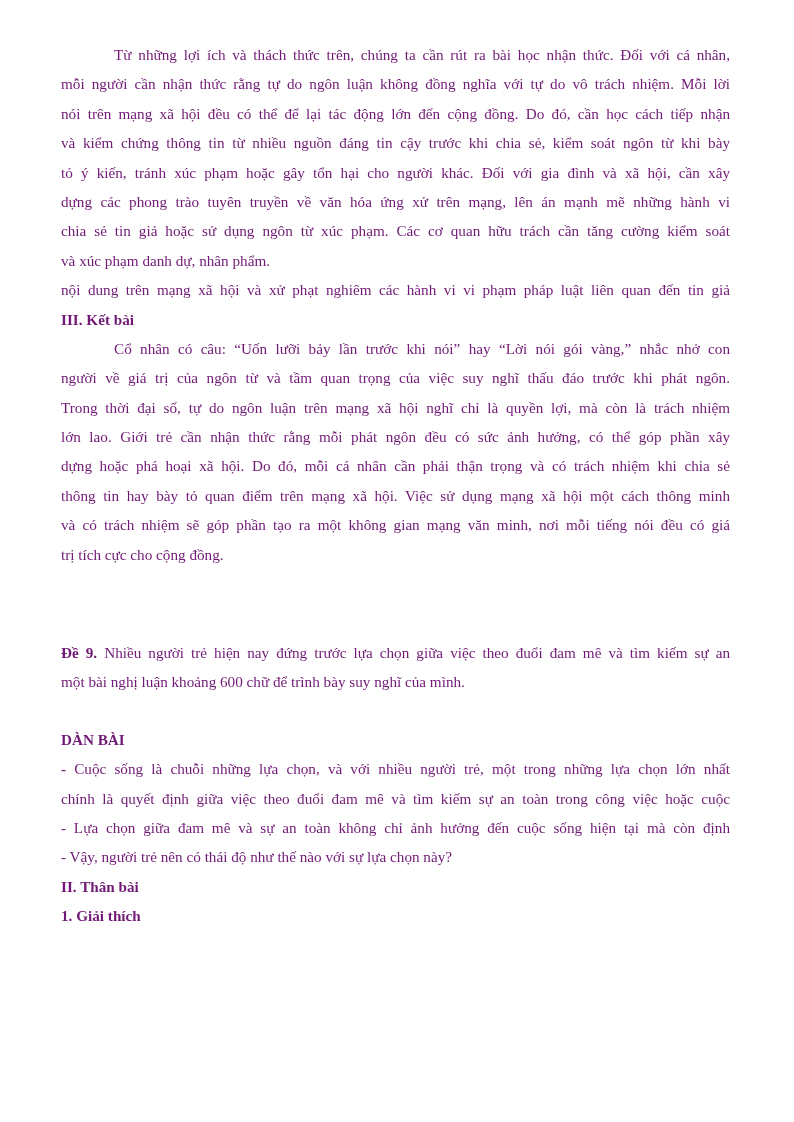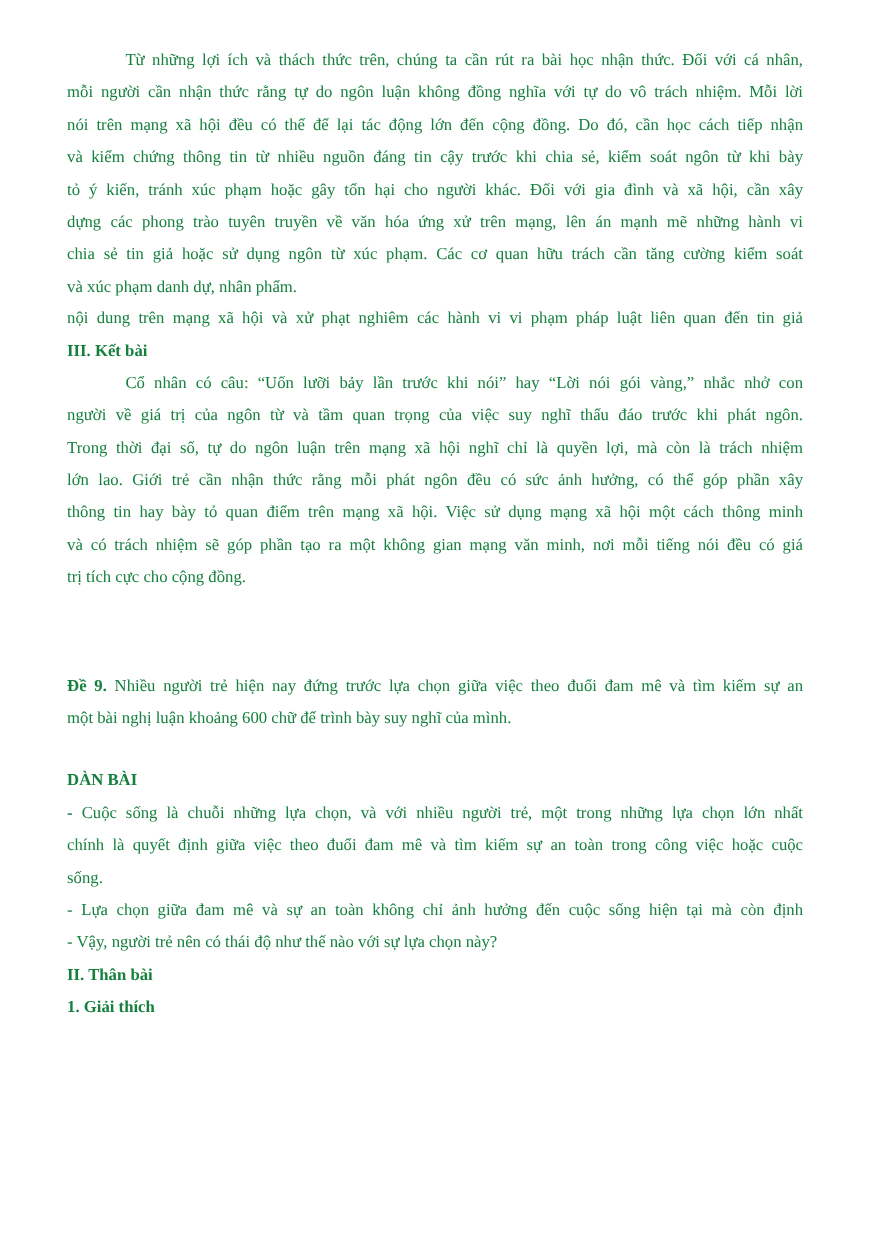--- a/index.html
+++ b/index.html
@@ -11,21 +11,21 @@
     width: 794px;
     height: 1122px;
     overflow: hidden;
   }
   .page {
     box-sizing: border-box;
     width: 794px;
     height: 1122px;
     padding: 40px 64px 0 61px;
     background: #ffffff;
-    color: #15803d;
+    color: #701a75;
     font-family: "Liberation Serif", "DejaVu Serif", serif;
     font-size: 15.2px;
   }
   .paragraph { margin: 0; }
   .line {
     height: 29.4px;
     line-height: 29.4px;
     text-align: justify;
     white-space: normal;
     overflow: hidden;
@@ -55,35 +55,35 @@
       <div class="line fill"><span>chia sẻ tin giả hoặc sử dụng ngôn từ xúc phạm. Các cơ quan hữu trách cần tăng cường kiểm soát</span></div>
       <div class="line last"><span>và xúc phạm danh dự, nhân phẩm.</span></div>
       <div class="line fill"><span>nội dung trên mạng xã hội và xử phạt nghiêm các hành vi vi phạm pháp luật liên quan đến tin giả</span></div>
     </div>
     <div class="line heading">III. Kết bài</div>
     <div class="paragraph">
       <div class="line fill indent"><span>Cổ nhân có câu: “Uốn lưỡi bảy lần trước khi nói” hay “Lời nói gói vàng,” nhắc nhở con</span></div>
       <div class="line fill"><span>người về giá trị của ngôn từ và tầm quan trọng của việc suy nghĩ thấu đáo trước khi phát ngôn.</span></div>
       <div class="line fill"><span>Trong thời đại số, tự do ngôn luận trên mạng xã hội nghĩ chỉ là quyền lợi, mà còn là trách nhiệm</span></div>
       <div class="line fill"><span>lớn lao. Giới trẻ cần nhận thức rằng mỗi phát ngôn đều có sức ảnh hưởng, có thể góp phần xây</span></div>
+      <div class="line fill"><span>dựng hoặc phá hoại xã hội. Do đó, mỗi cá nhân cần phải thận trọng và có trách nhiệm khi chia sẻ</span></div>
       <div class="line fill"><span>thông tin hay bày tỏ quan điểm trên mạng xã hội. Việc sử dụng mạng xã hội một cách thông minh</span></div>
       <div class="line fill"><span>và có trách nhiệm sẽ góp phần tạo ra một không gian mạng văn minh, nơi mỗi tiếng nói đều có giá</span></div>
       <div class="line last"><span>trị tích cực cho cộng đồng.</span></div>
     </div>
     <div class="spacer" style="height: 69px;"></div>
     <div class="paragraph">
       <div class="line fill"><span class="bold">Đề 9.</span><span> Nhiều người trẻ hiện nay đứng trước lựa chọn giữa việc theo đuổi đam mê và tìm kiếm sự an</span></div>
       <div class="line last"><span>một bài nghị luận khoảng 600 chữ để trình bày suy nghĩ của mình.</span></div>
     </div>
     <div class="spacer" style="height: 28px;"></div>
     <div class="line heading">DÀN BÀI</div>
     <div class="paragraph">
       <div class="line fill"><span class="bold">-</span><span> Cuộc sống là chuỗi những lựa chọn, và với nhiều người trẻ, một trong những lựa chọn lớn nhất</span></div>
       <div class="line fill"><span>chính là quyết định giữa việc theo đuổi đam mê và tìm kiếm sự an toàn trong công việc hoặc cuộc</span></div>
-      <div class="line last"><span>sống.</span></div>
     </div>
     <div class="paragraph">
       <div class="line fill"><span>- Lựa chọn giữa đam mê và sự an toàn không chỉ ảnh hưởng đến cuộc sống hiện tại mà còn định</span></div>
     </div>
     <div class="paragraph">
       <div class="line last"><span>- Vậy, người trẻ nên có thái độ như thế nào với sự lựa chọn này?</span></div>
     </div>
     <div class="line heading">II. Thân bài</div>
     <div class="line heading">1. Giải thích</div>
   </div>

